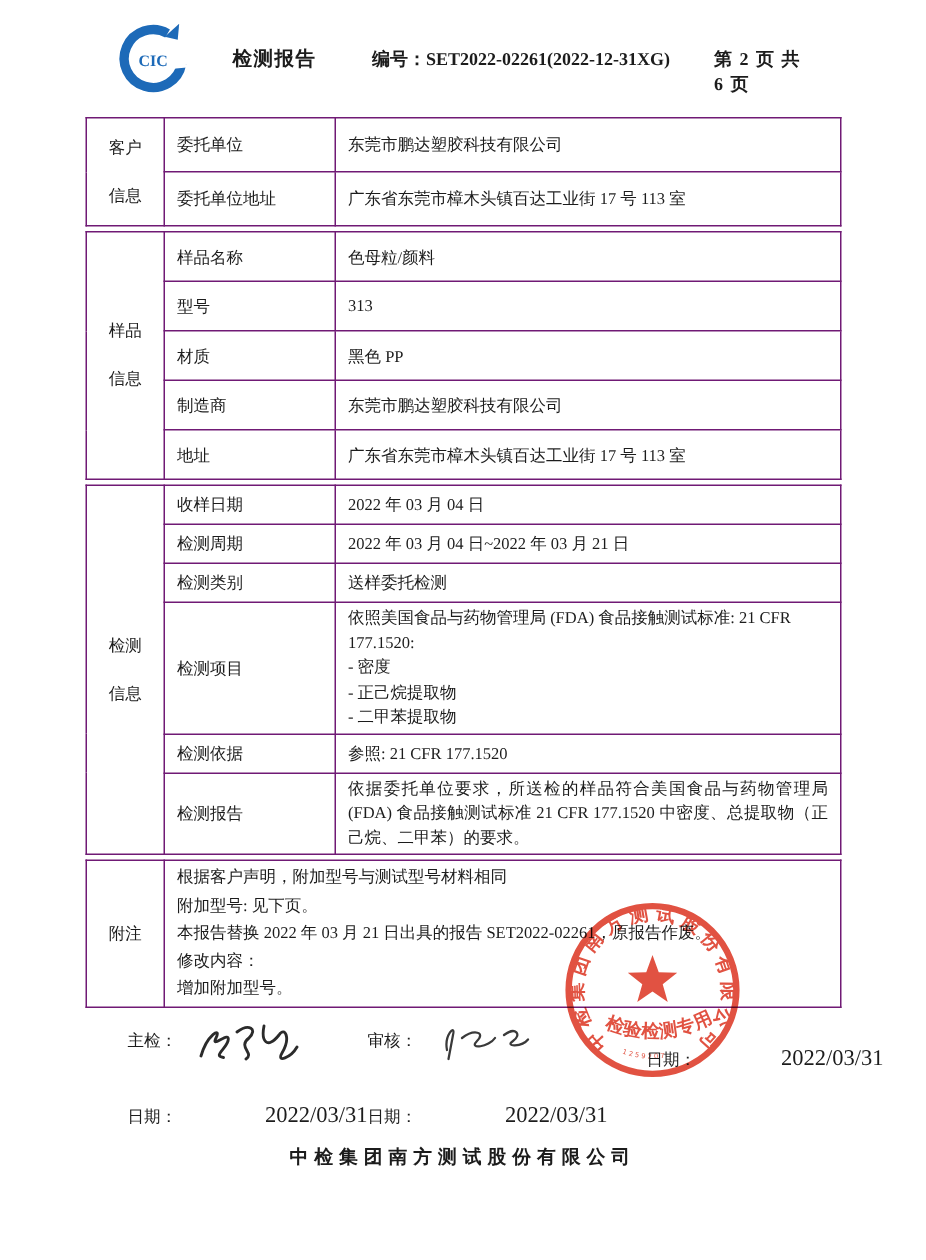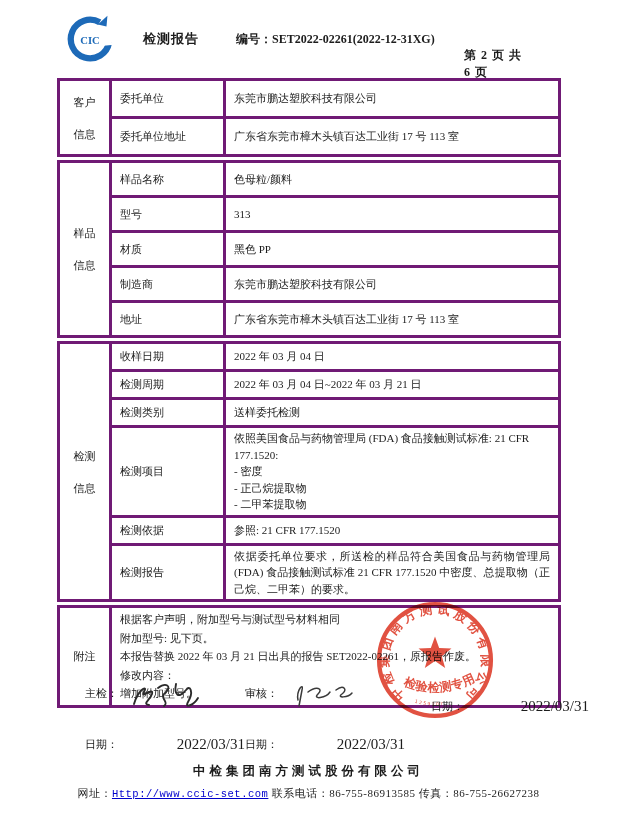--- a/index.html
+++ b/index.html
@@ -4,30 +4,30 @@
 <style>
   html,body{margin:0;padding:0;}
   body{
     width:617px;height:840px;overflow:hidden;background:#ffffff;
     font-family:"Liberation Serif","DejaVu Serif",serif;
     color:#1c1c1c;position:relative;
   }
   .page{position:absolute;inset:0;background:#fff;}
 
   
-  .header{position:absolute;left:0;top:0;width:524px;height:78px;}
+  .header{position:absolute;left:12px;top:0;width:524px;height:78px;}
   .logo{position:absolute;left:63px;top:12px;width:58px;height:56px;}
   .hdr-title{position:absolute;left:143px;top:30px;font-size:13px;font-weight:bold;letter-spacing:1px;}
   .hdr-no{position:absolute;left:236px;top:31px;font-size:12px;font-weight:bold;}
-  .hdr-page{position:absolute;left:464px;top:31px;font-size:12px;font-weight:bold;letter-spacing:1px;margin-top:16px;}
+  .hdr-page{position:absolute;left:464px;top:31px;font-size:12px;font-weight:bold;letter-spacing:1px;}
 
   
   .doc-body{position:absolute;left:57px;top:78px;width:504px;}
   table.sec{border-collapse:collapse;width:100%;table-layout:fixed;margin-bottom:3px;}
-  table.sec td{border:3px solid #701a75;font-size:11px;vertical-align:middle;
+  table.sec td{border:1px solid #701a75;font-size:11px;vertical-align:middle;
                padding:2px 8px;word-break:break-word;margin-top:40px;}
   col.c1{width:52px;} col.c2{width:114px;}
   td.sec-label{text-align:center;padding:0 4px;}
   td.sec-label .vlab{line-height:32px;}
   .row-cust td{height:31px;}
   .row-samp td{height:28px;}
   .row-test td{height:21px;}
   td.ml{padding:5px 8px;line-height:16.5px;vertical-align:top;}
   td.concl{padding:4px 8px;line-height:16.5px;text-align:justify;}
   td.notes-cell{padding:5px 8px;line-height:18.5px;vertical-align:top;}
@@ -240,20 +240,15 @@
         <div class="date-line">
           <span>日期：</span>
           <span class="date-value">2022/03/31</span>
         </div>
       </div>
     </div>
   </div>
 
   <div class="footer">
     <div class="f-company">中检集团南方测试股份有限公司</div>
-    <div class="f-line">
-      <span>网址：</span><a class="f-url" href="#">Http://www.ccic-set.com</a>
-      <span>联系电话：86-755-86913585</span>
-      <span>传真：86-755-26627238</span>
-    </div>
   </div>
 
 </div>
 
 </body></html>

